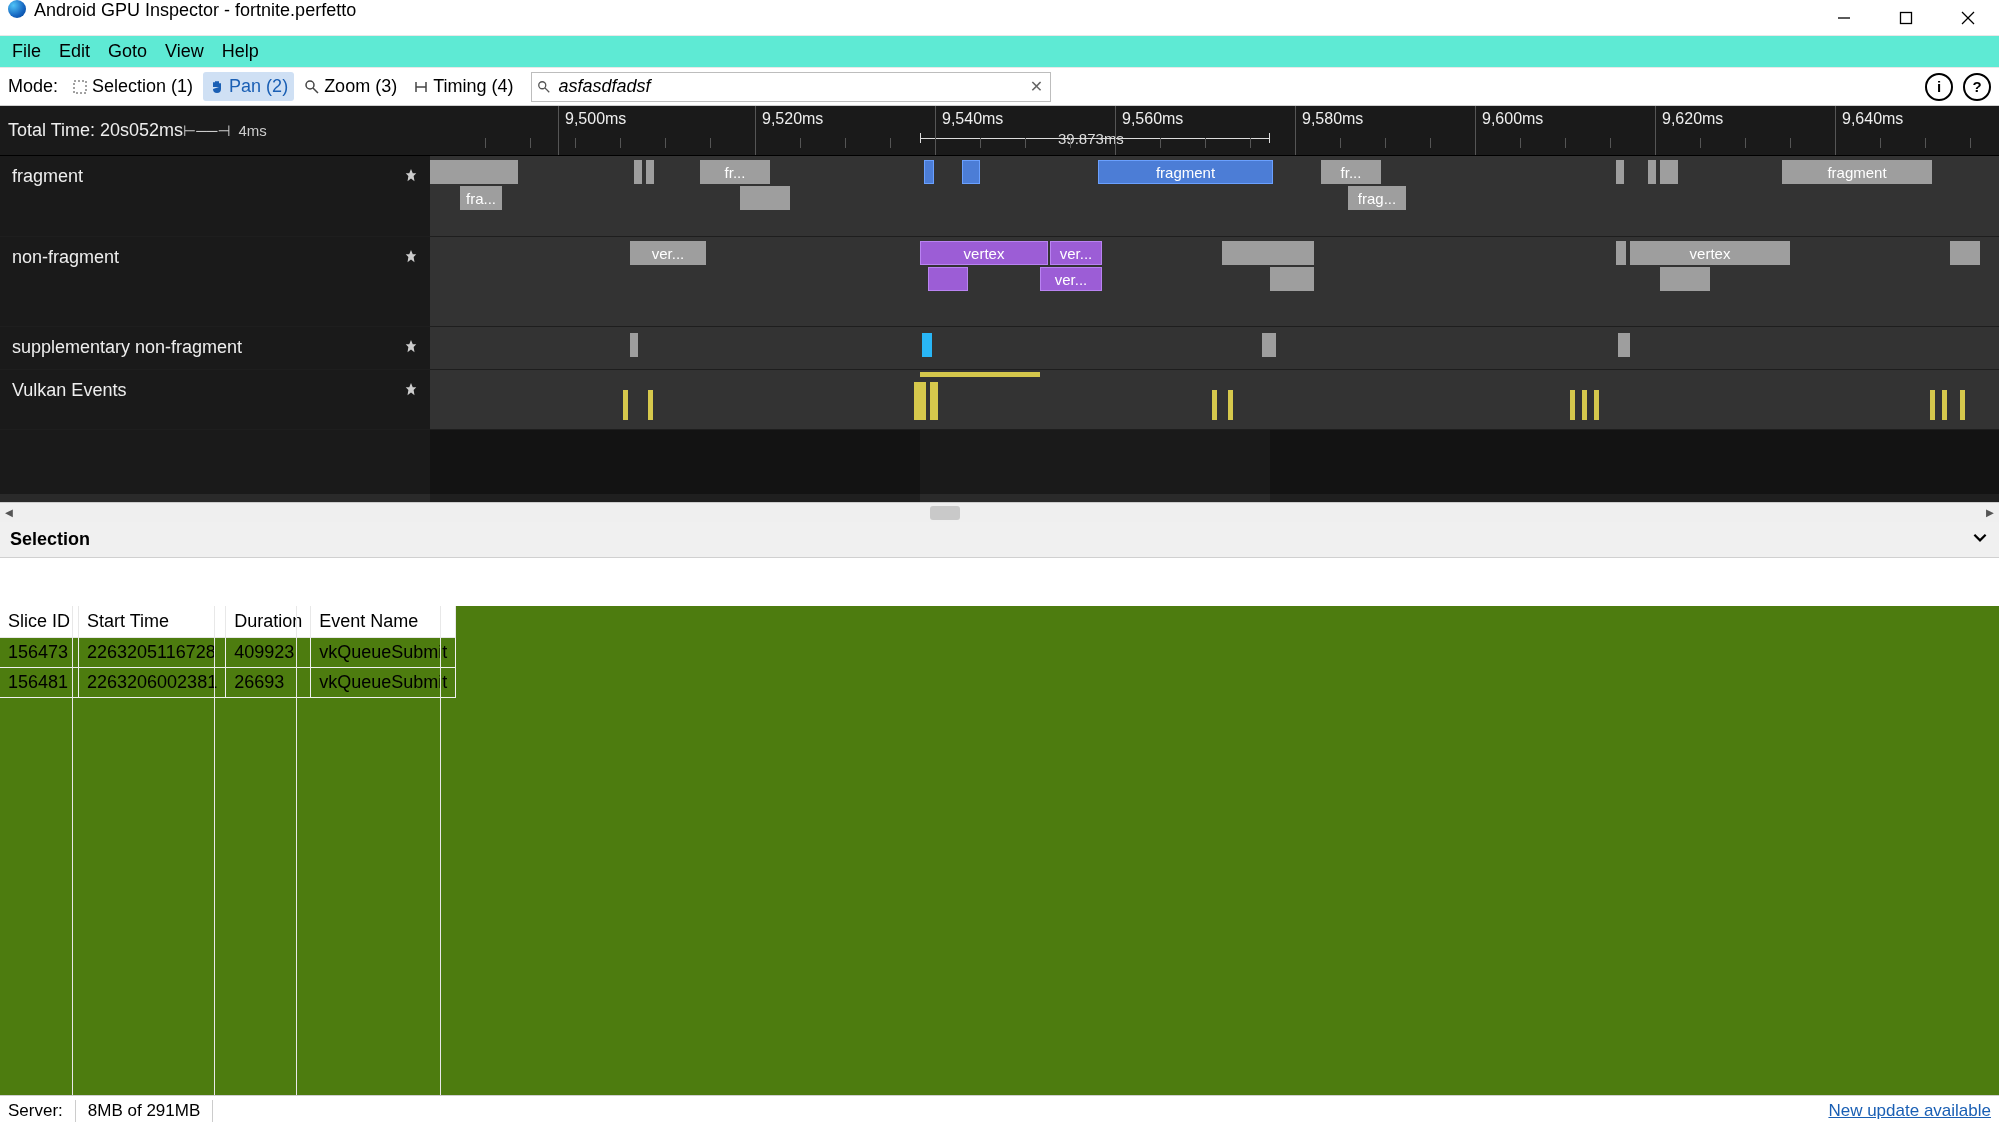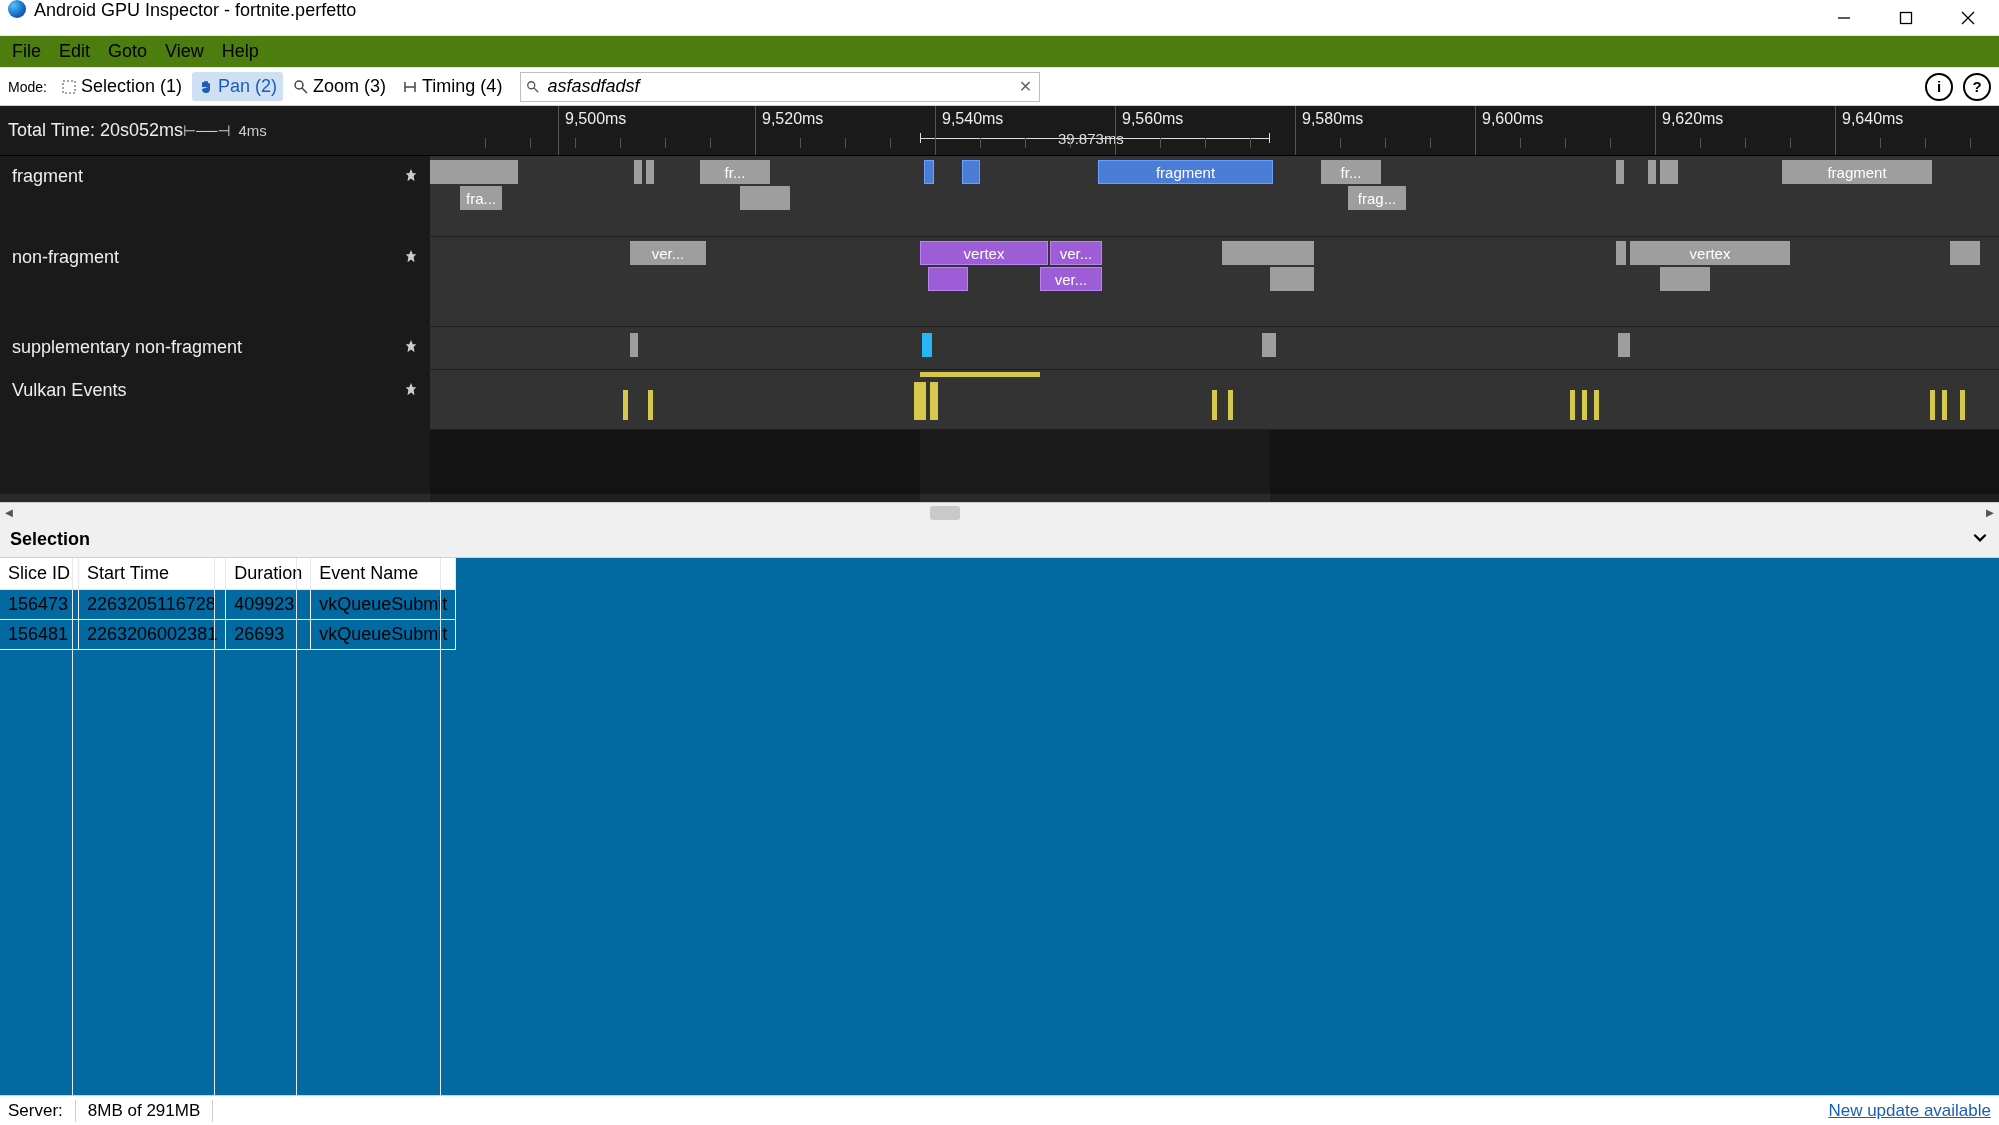--- a/index.html
+++ b/index.html
@@ -7,26 +7,26 @@
 
 
 .titlebar { height: 36px; display: flex; align-items: flex-start; padding-left: 6px; background: #fff; border-bottom: 1px solid #e8e8e8; }
 .titlebar .app-icon { width: 18px; height: 18px; border-radius: 50%; background: radial-gradient(circle at 30% 30%, #4fc3f7, #1565c0 60%, #003c8f); margin-right: 8px; margin-left: 2px; }
 .titlebar .title { font-size: 18px; color: #000; }
 .win-buttons { margin-left: auto; display: flex; }
 .win-btn { width: 62px; height: 36px; display: flex; align-items: center; justify-content: center; color: #000; }
 .win-btn svg { width: 14px; height: 14px; }
 
 
-.menubar { height: 32px; display: flex; align-items: center; gap: 2px; padding-left: 4px; border-bottom: 1px solid #e8e8e8; background: #4d7c0f; }
+.menubar { height: 32px; display: flex; align-items: center; gap: 2px; padding-left: 4px; border-bottom: 1px solid #e8e8e8; background: #5eead4; }
 .menubar span { padding: 4px 8px; font-size: 18px; cursor: default; }
 
 
 .modebar { height: 38px; display: flex; align-items: center; padding: 0 8px; background: #fff; border-bottom: 1px solid #d0d0d0; gap: 4px; }
-.modebar .label { font-size: 14px; margin-right: 4px; }
+.modebar .label { font-size: 18px; margin-right: 4px; }
 .modebar .mode-btn { display: flex; align-items: center; gap: 4px; padding: 4px 6px; font-size: 18px; border-radius: 3px; }
 .modebar .mode-btn.active { background: #cfe0f4; color: #1a5fb4; }
 .modebar .mode-btn .ic { width: 16px; height: 16px; display:inline-flex; align-items:center; justify-content:center; }
 .search-wrap { margin-left: 8px; display: flex; align-items: center; border: 1px solid #bdbdbd; height: 30px; width: 520px; position: relative; background: #fff; }
 .search-wrap .sic { width: 24px; display:flex; align-items:center; justify-content:center; color:#555; }
 .search-wrap input { border: none; outline: none; font-size: 18px; flex: 1; height: 100%; font-style: italic; padding-left: 2px; }
 .search-wrap .clear { width: 28px; text-align: center; cursor: pointer; color:#666; font-size:16px; }
 .modebar .right { margin-left: auto; display: flex; gap: 10px; }
 .round-ic { width: 28px; height: 28px; border: 2px solid #000; border-radius: 50%; display:flex; align-items:center; justify-content:center; font-weight:bold; font-size:15px;}
 
@@ -65,21 +65,21 @@
 .empty-strip .sidecell{ width:430px; }
 .empty-strip .lane{ flex:1; background:#1a1a1a; position:relative;}
 
 .hscroll { height:20px; background:#efefef; display:flex; align-items:center; position:relative; border-top:1px solid #ccc;}
 .hscroll .arrow{ width:18px; text-align:center; font-size:13px; color:#555; }
 .hscroll .thumb{ position:absolute; top:3px; height:14px; background:#c9c9c9; border-radius:3px; }
 
 
 .sel-header { height:36px; border-bottom:1px solid #d0d0d0; display:flex; align-items:center; padding:0 10px; font-weight:600; font-size:18px; background:#f0f0f0; }
 .sel-header .chev { margin-left:auto; }
-.grid { flex:1; overflow:hidden; background:#0369a1; position:relative;}
+.grid { flex:1; overflow:hidden; background:#4d7c0f; position:relative;margin-top:48px;}
 .grid table { border-collapse:collapse; font-size:18px; }
 .grid th { text-align:left; font-weight:400; padding:5px 8px; border-right:1px solid #e8e8e8; border-bottom:1px solid #e8e8e8; background:#fff;}
 .grid td { padding:4px 8px; border-right:1px solid #f0f0f0; border-bottom:1px solid #f0f0f0; }
 .grid .vlines { position:absolute; top:0; bottom:0; border-right:1px solid #e8e8e8;}
 
 
 .status { height:30px; border-top:1px solid #d0d0d0; display:flex; align-items:center; font-size:17px; padding:0 8px; background:#fff;}
 .status .divider { border-left:1px solid #ccc; height:22px; margin:0 12px;}
 .status a { color:#1a5fb4; text-decoration:underline; margin-left:auto; }
 

